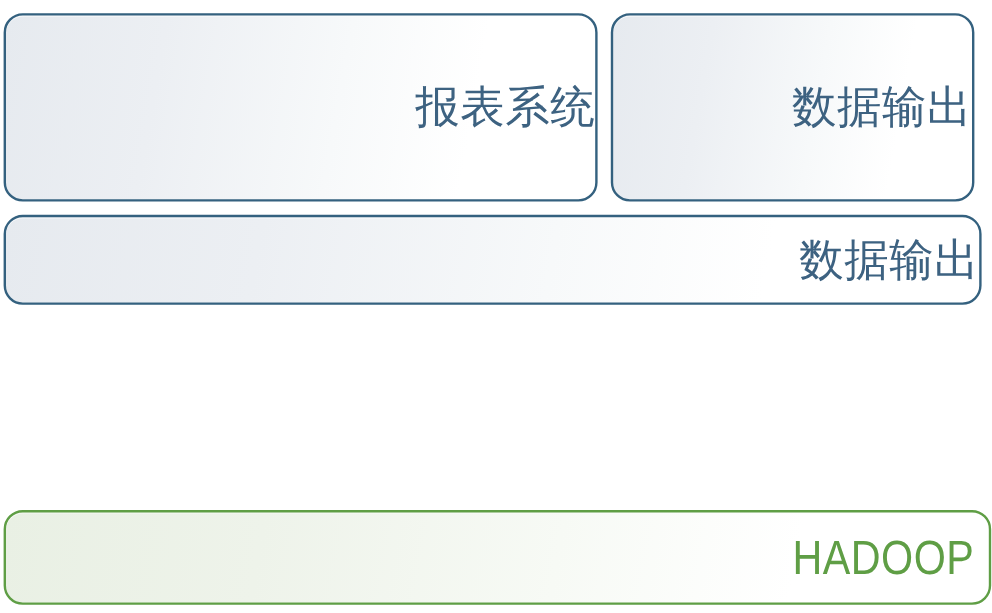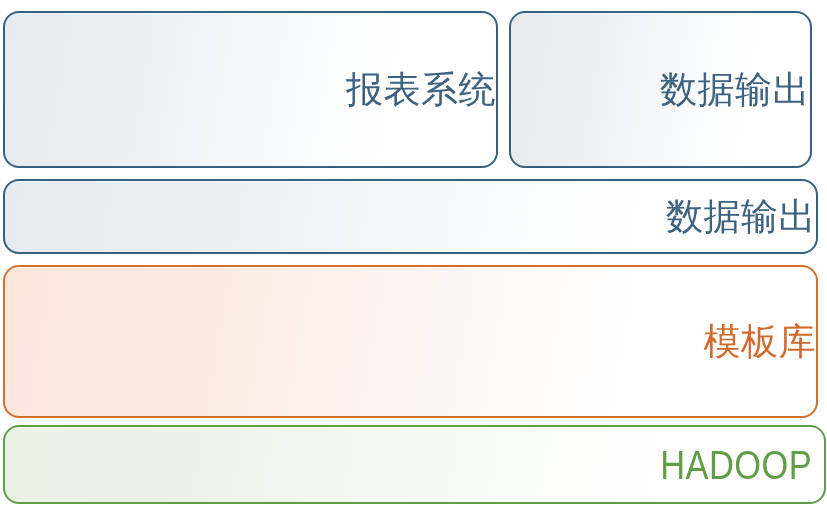--- a/index.html
+++ b/index.html
@@ -103,21 +103,18 @@
     <div class="node theme-blue" id="node-output">
       <span class="node-label">数据输出</span>
     </div>
 
   </div>
 
   <div class="node theme-blue" id="node-script">
     <span class="node-label">数据输出</span>
   </div>
 
-  <div class="node theme-orange" id="node-tmpl">
-    <span class="node-label">模板库</span>
-  </div>
 
   <div class="node theme-green" id="node-hadoop">
     <span class="node-label">HADOOP</span>
   </div>
 
 </div>
 
 </body></html>

